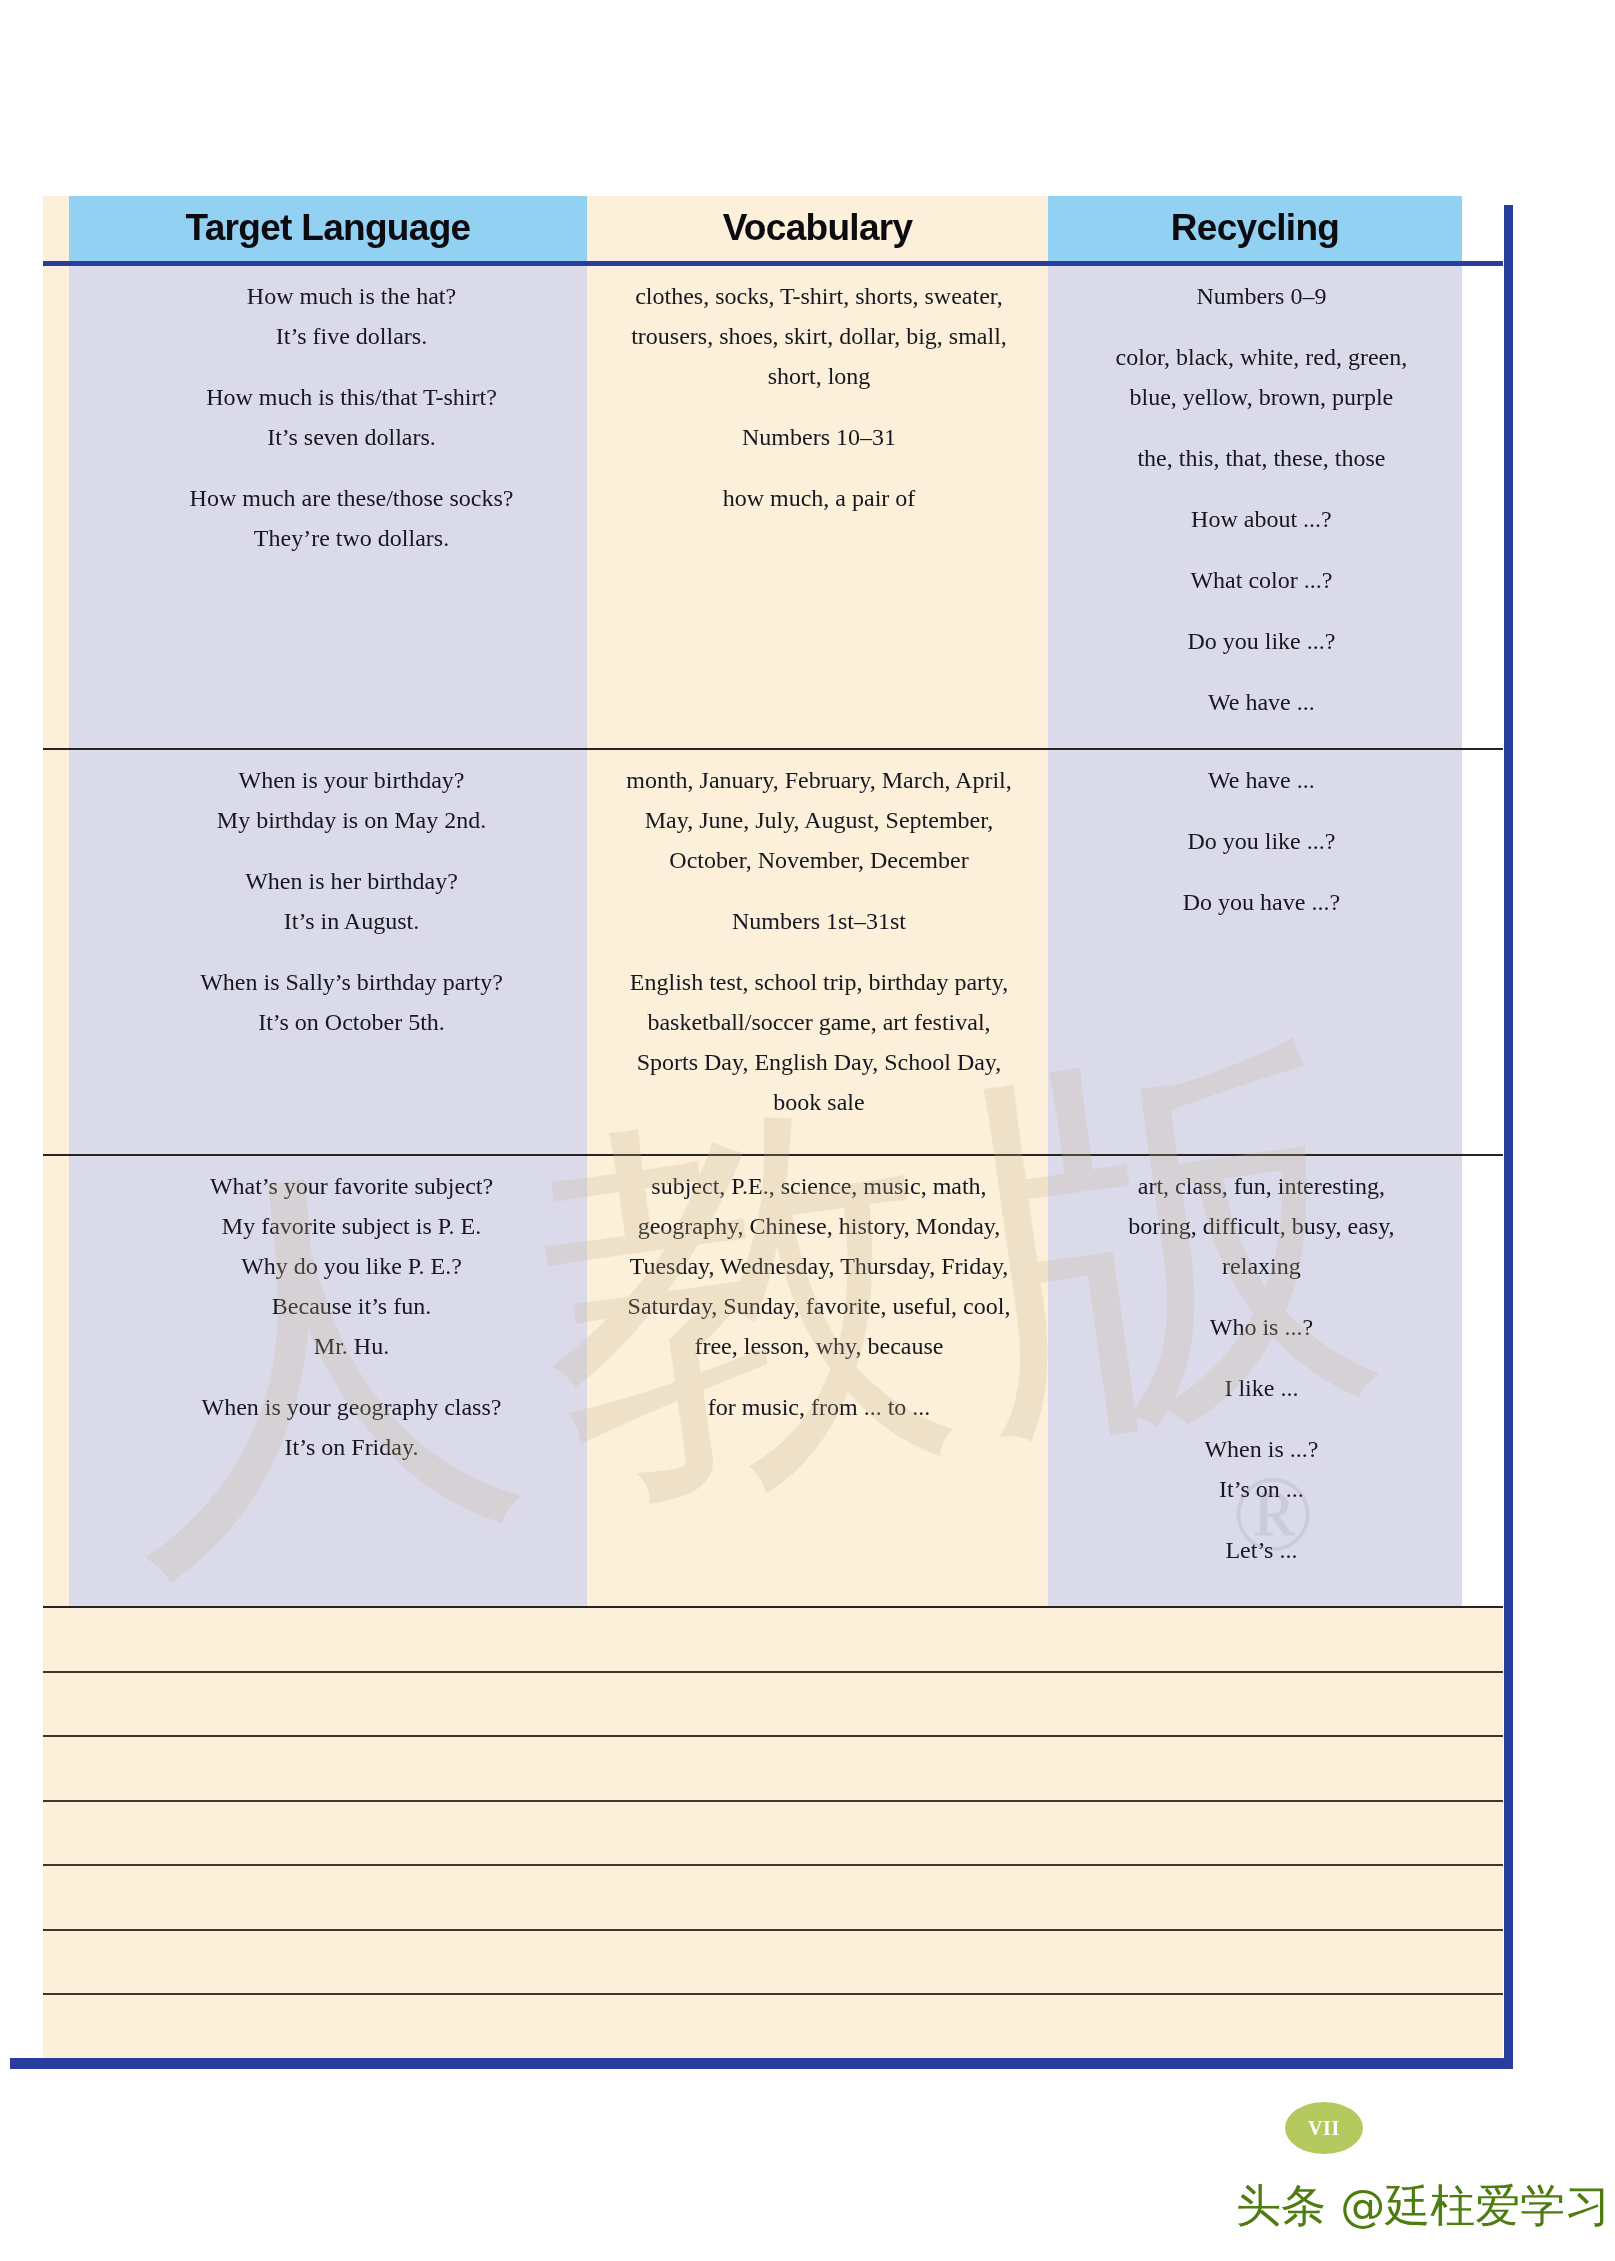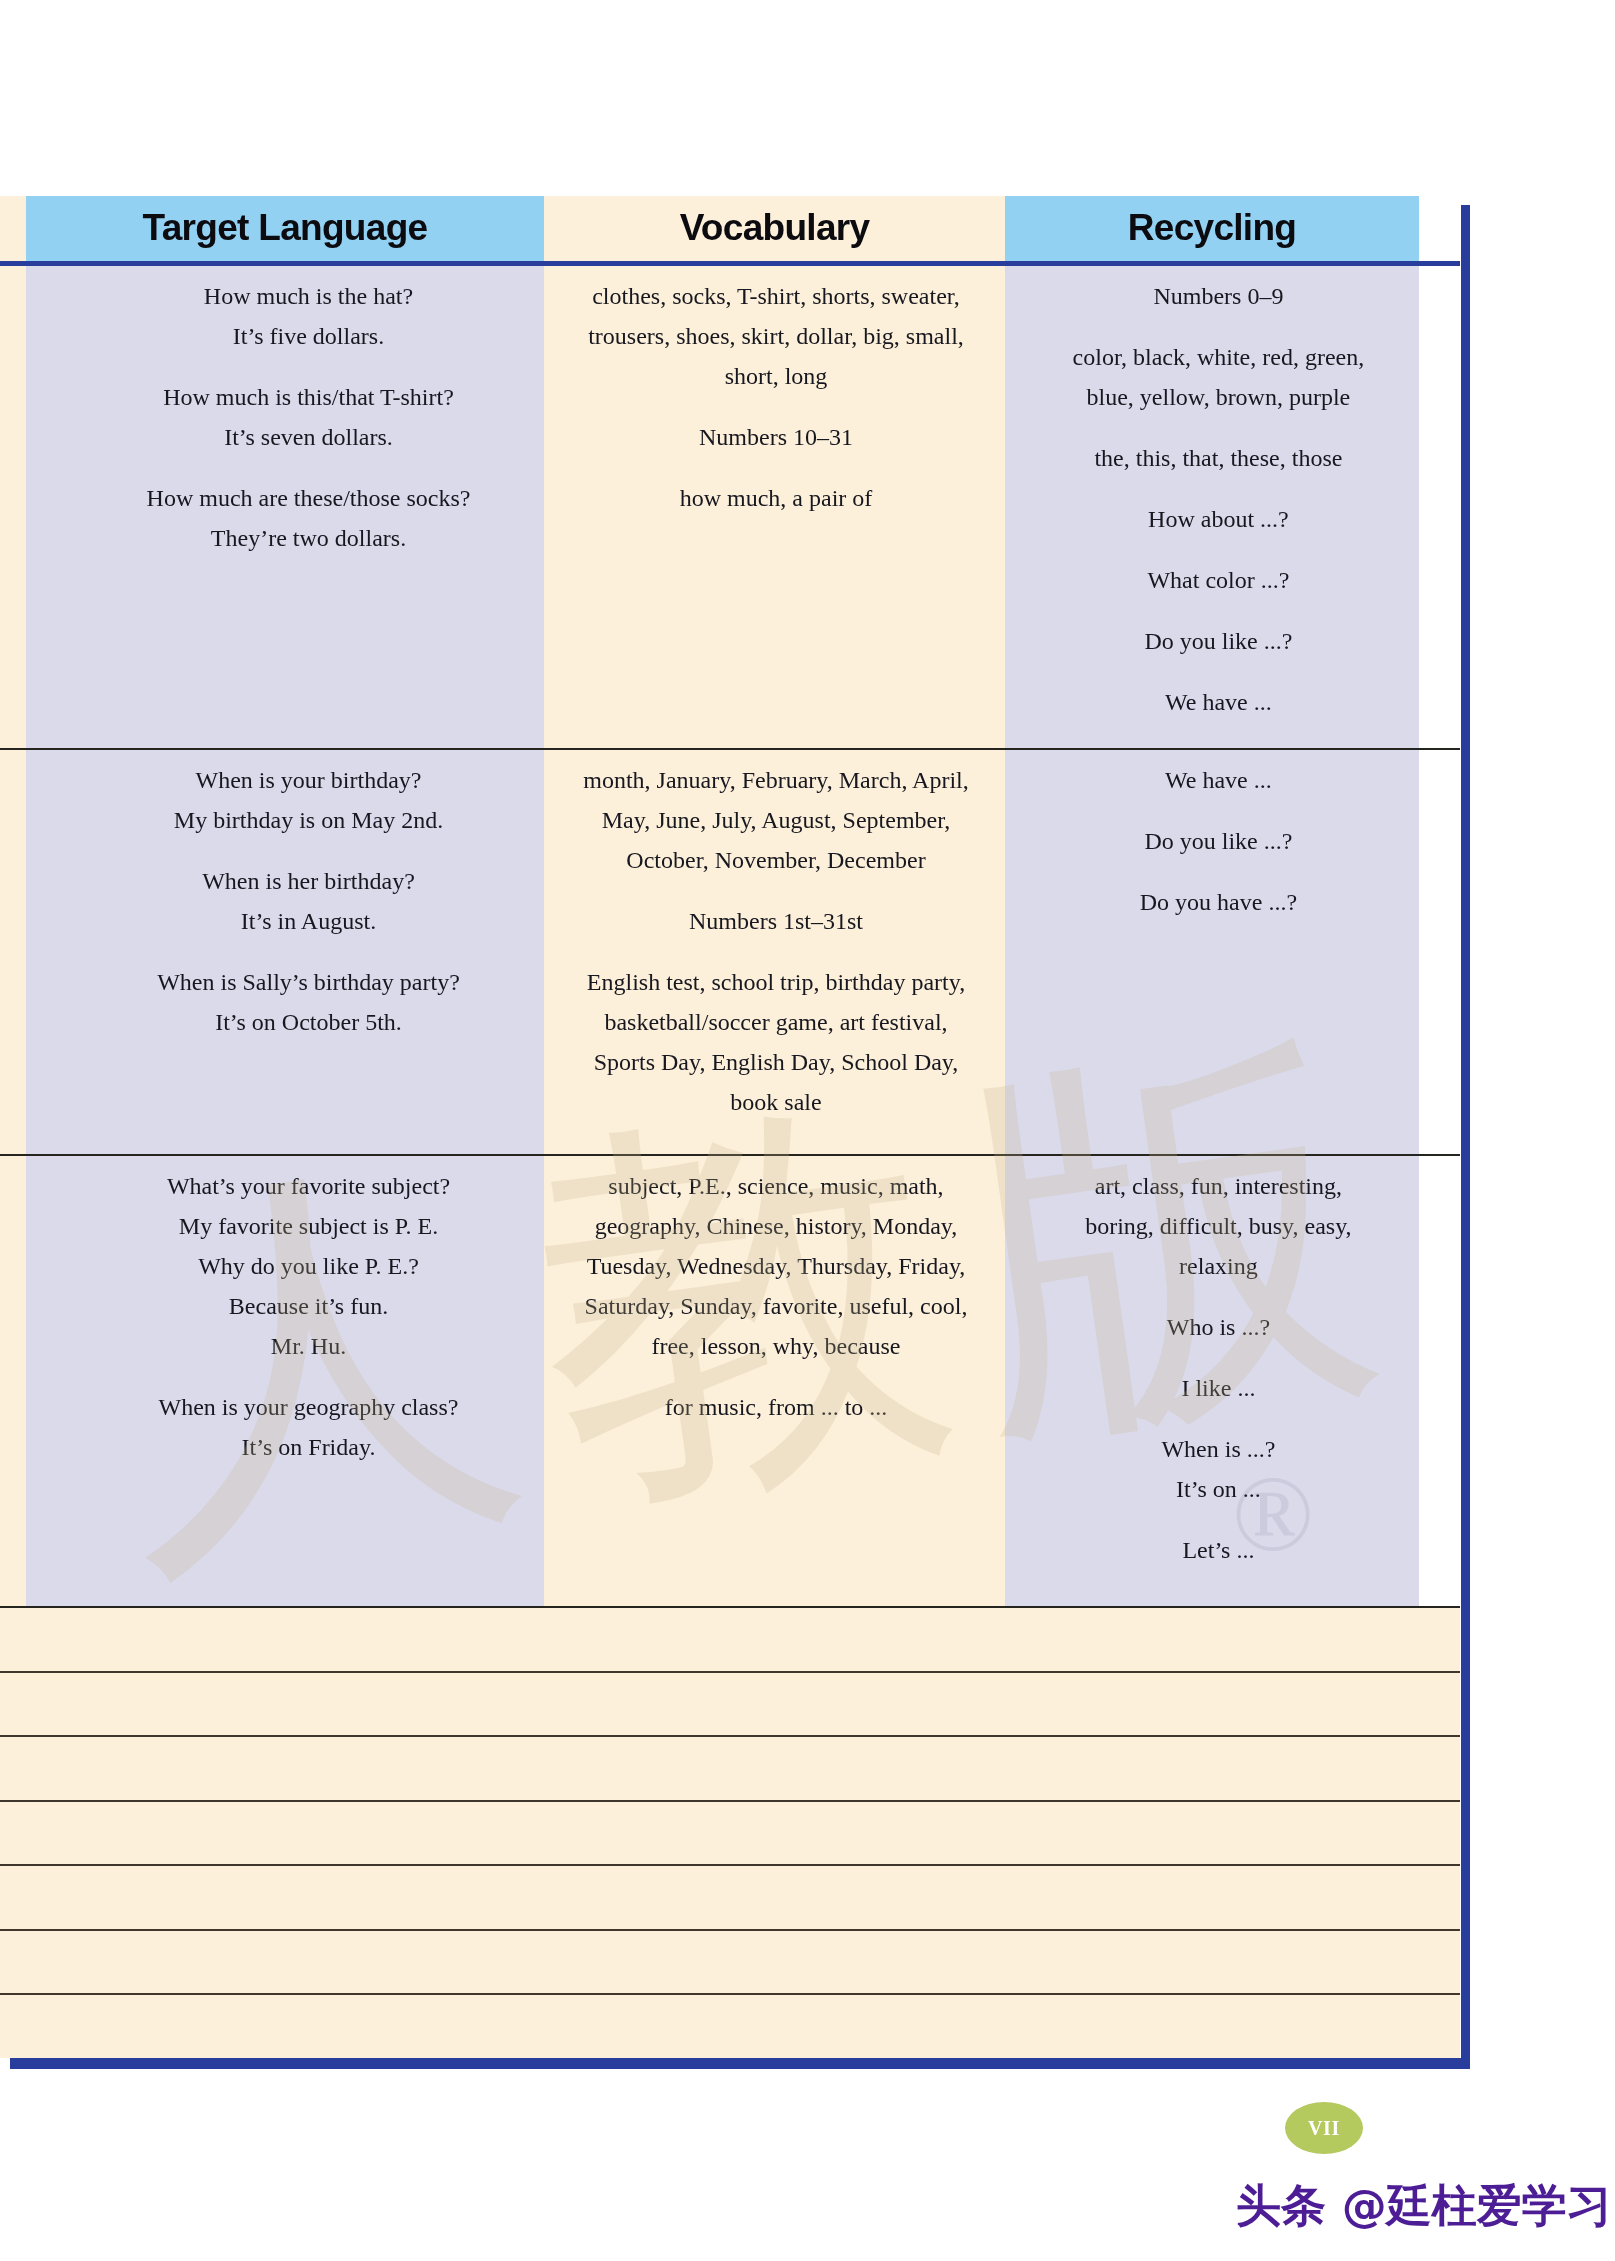--- a/index.html
+++ b/index.html
@@ -2,21 +2,21 @@
 <html style="--blue: #92d1f2; --lav: #dbdaeb; --cream: #fcf0da; --navy: #293e9c; --divider: #26241f; --rule: #3f372c; --green: #b5ca5e; --ink: #17171f;font-size:11.5px"><head>
 <meta charset="utf-8">
 <style>
   :root{
     --blue:#92d1f2; --lav:#dbdaeb; --cream:#fcf0da; --navy:#293e9c;
     --divider:#26241f; --rule:#3f372c; --green:#b5ca5e; --ink:#17171f;
   }
   html,body{margin:0;padding:0;}
   body{width:1616px;height:2261px;background:#ffffff;position:relative;overflow:hidden;
        font-family:"Liberation Serif","DejaVu Serif",serif;}
-  .tbl{position:absolute;left:0;top:196px;width:1470px;height:1873px;}
+  .tbl{position:absolute;left:0;top:196px;width:1470px;height:1873px;padding-left:43px;}
   .right-border{position:absolute;top:8.6px;right:0;width:9.4px;height:1864px;background:var(--navy);}
   .rows{width:1460px;display:flex;flex-direction:column;}
   .hrow{display:flex;height:70px;border-bottom:5.8px solid var(--navy);box-sizing:border-box;}
   .m{width:26px;background:var(--cream);flex:none;}
   .c1{width:518px;flex:none;box-sizing:border-box;}
   .c2{width:461px;flex:none;box-sizing:border-box;}
   .c3{width:414px;flex:none;box-sizing:border-box;}
   .hrow .c1,.hrow .c3{background:var(--blue);}
   .hrow .c2{background:var(--cream);}
   .hcell{font-family:"Liberation Sans","DejaVu Sans",sans-serif;font-weight:bold;
@@ -40,22 +40,22 @@
   .wm{position:absolute;left:108px;top:1065px;width:1439px;pointer-events:none;
       font-family:"DejaVu Serif",serif;font-size:403px;line-height:1.1;letter-spacing:29px;
       color:rgba(198,178,140,0.24);transform:rotate(-8deg);z-index:3;}
   .reg{position:absolute;left:1232px;top:1460px;font-size:108px;line-height:1;
        color:rgba(110,110,135,0.13);font-family:"Liberation Serif",serif;z-index:3;pointer-events:none;}
   .badge{position:absolute;left:1285px;top:2102px;width:78px;height:52px;border-radius:50%;
          background:var(--green);color:#ffffff;text-align:center;
          font-family:"Liberation Serif","DejaVu Serif",serif;font-weight:bold;
          font-size:20px;line-height:52px;letter-spacing:0.7px;}
   .credit{position:absolute;left:1236px;top:2180px;white-space:nowrap;
-          font-family:"DejaVu Sans","Liberation Sans",sans-serif;font-weight:bold;
-          font-size:45px;line-height:1.15;color:#4c1d95;
+          font-family:"DejaVu Sans","Liberation Sans",sans-serif;font-weight:normal;
+          font-size:45px;line-height:1.15;color:#4d7c0f;
           text-shadow:2.9px 2.9px 0 #ffffff,-1.4px -1.4px 0 rgba(255,255,255,.75);}
 </style>
 </head>
 <body>
 
 <div class="wm">人教版</div>
 <div class="reg">®</div>
 
 <div class="tbl">
   <div class="rows">

